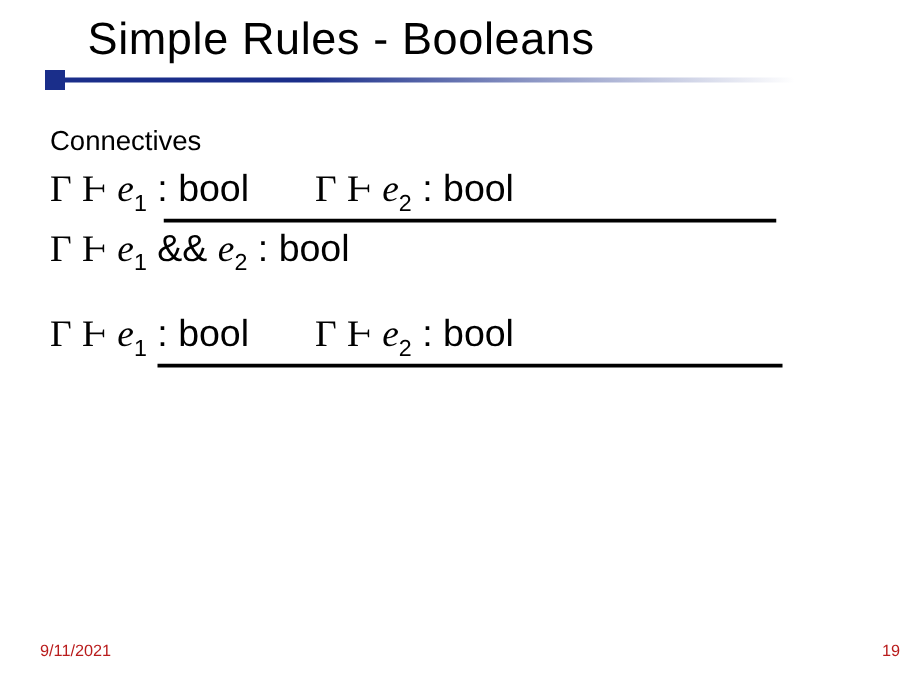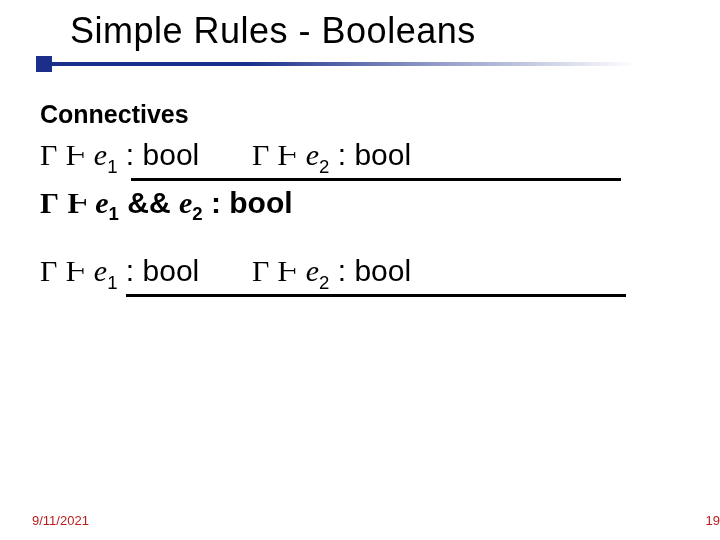--- a/index.html
+++ b/index.html
@@ -46,22 +46,22 @@
     height: 16px;
     background: #1a2e8a;
   }
   .body {
     position: absolute;
     top: 100px;
     left: 24px;
     width: 672px;
   }
   .subhead {
-    font-size: 25px;
-    font-weight: 700;
+    font-size: 22px;
+    font-weight: 400;
     margin-bottom: 6px;
   }
   .rule {
     margin: 0 auto 28px auto;
     font-size: 30px;
     line-height: 1.35;
   }
   .premises {
     display: inline-block;
     white-space: nowrap;
@@ -69,21 +69,20 @@
   .ruleline {
     margin: 2px auto 0 auto;
     height: 3px;
     background: #000;
   }
   .r1line { width: 490px; }
   .r2line { width: 500px; }
   .conclusion {
     margin-top: 2px;
     white-space: nowrap;
-    font-weight: bold;
   }
   .gamma {
     font-family: "Times New Roman", Times, serif;
     font-style: normal;
   }
   .turn {
     font-family: "Times New Roman", Times, serif;
   }
   .e {
     font-style: italic;

